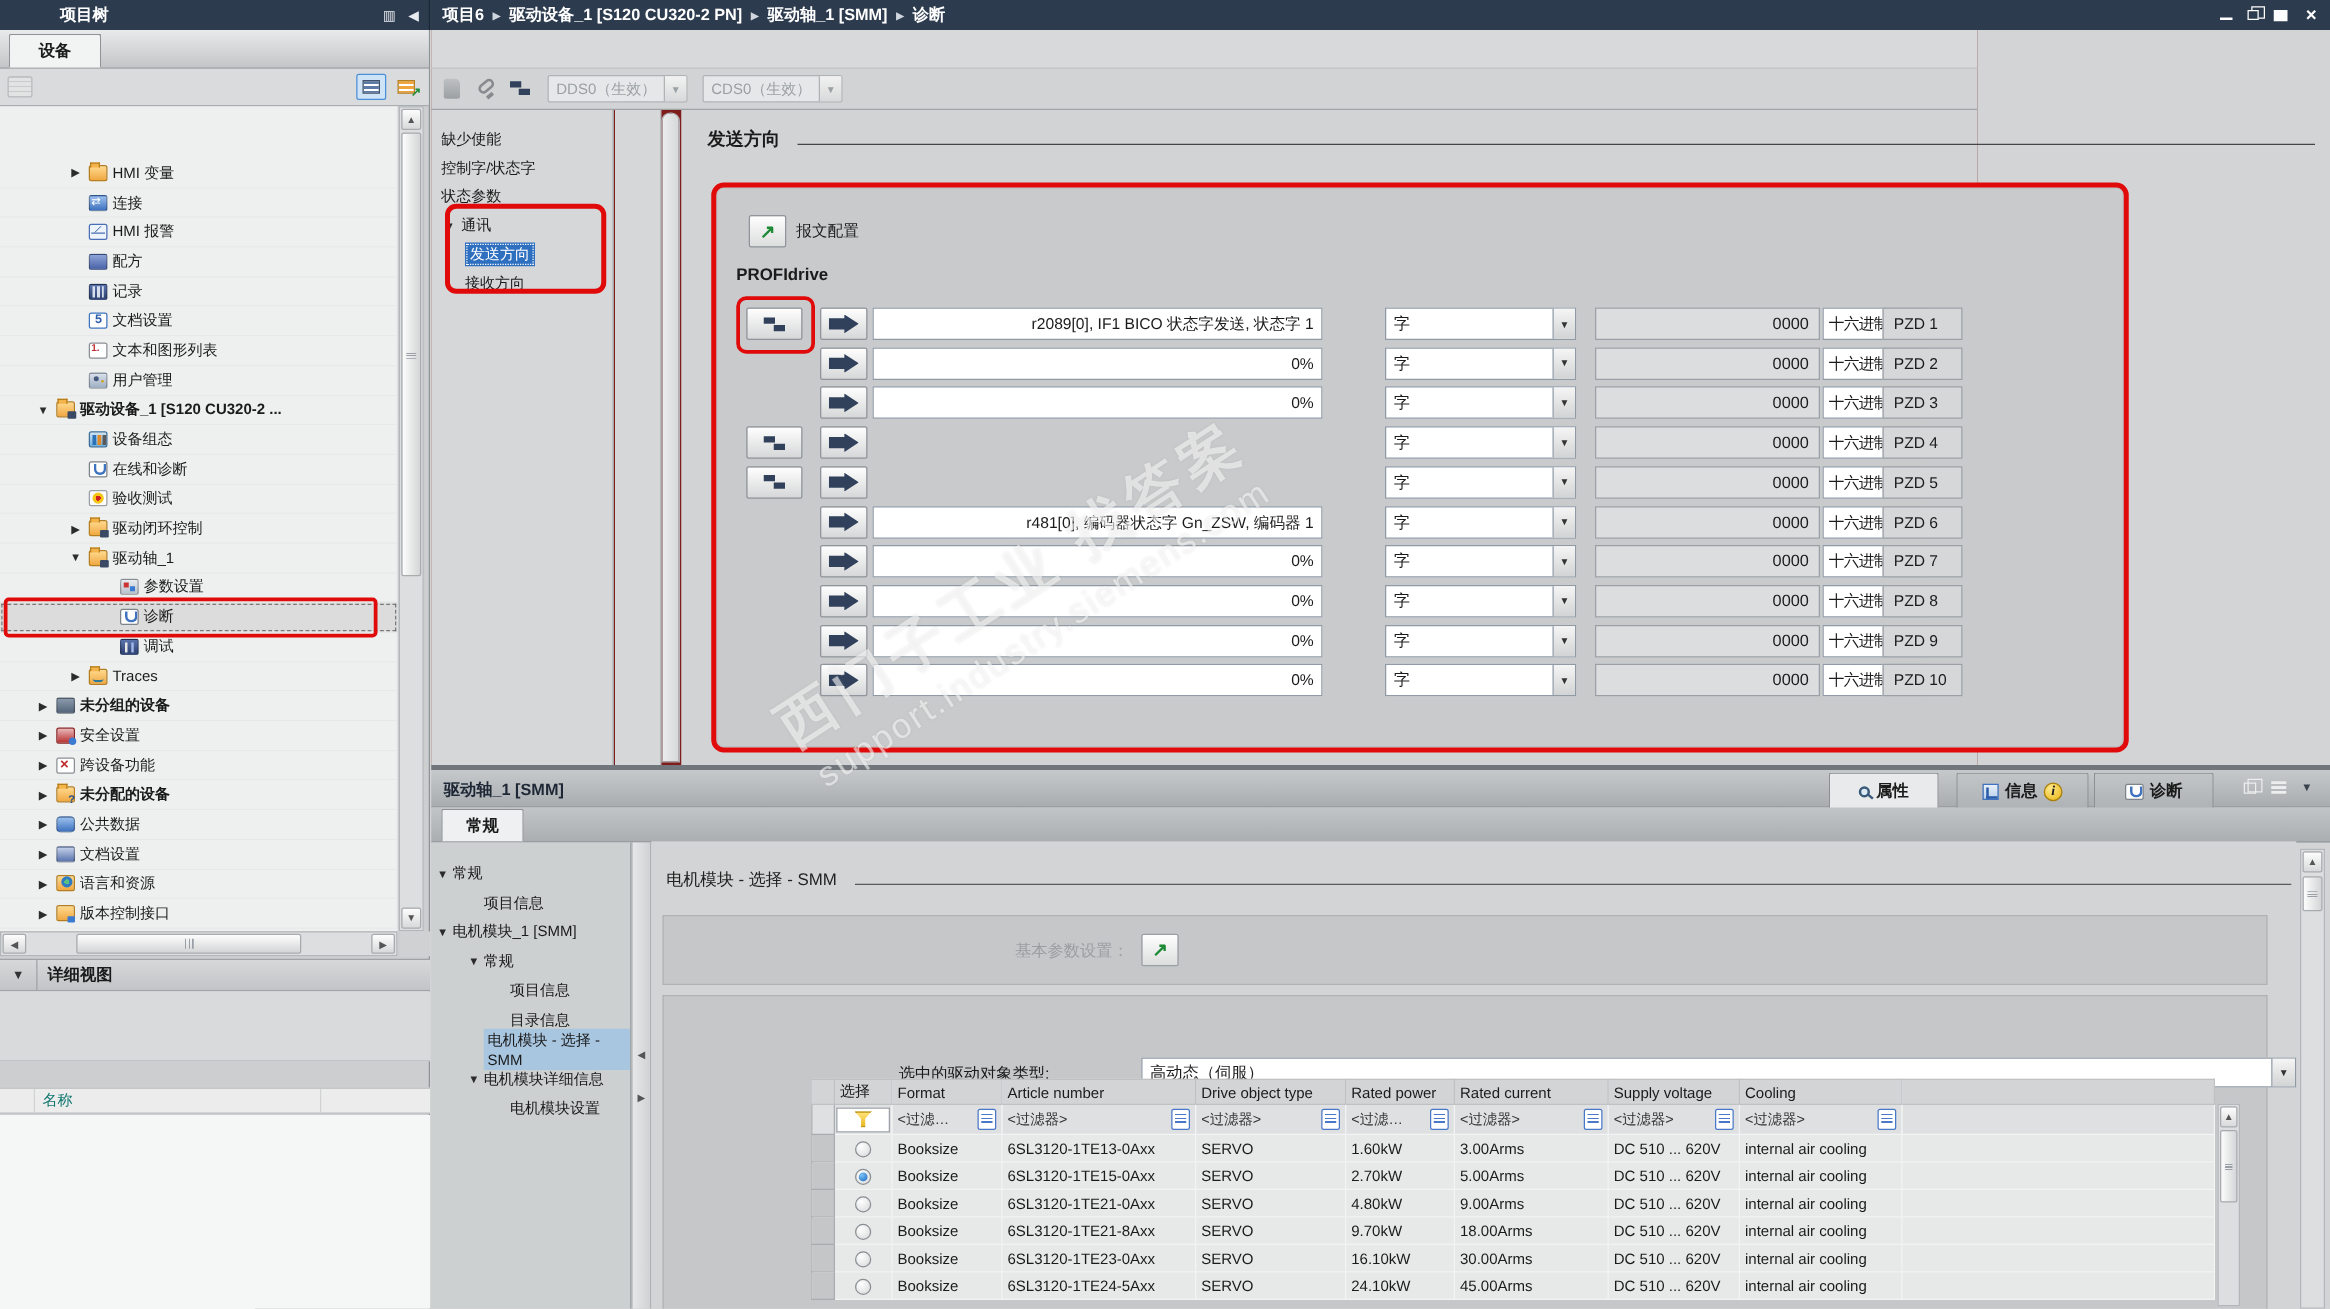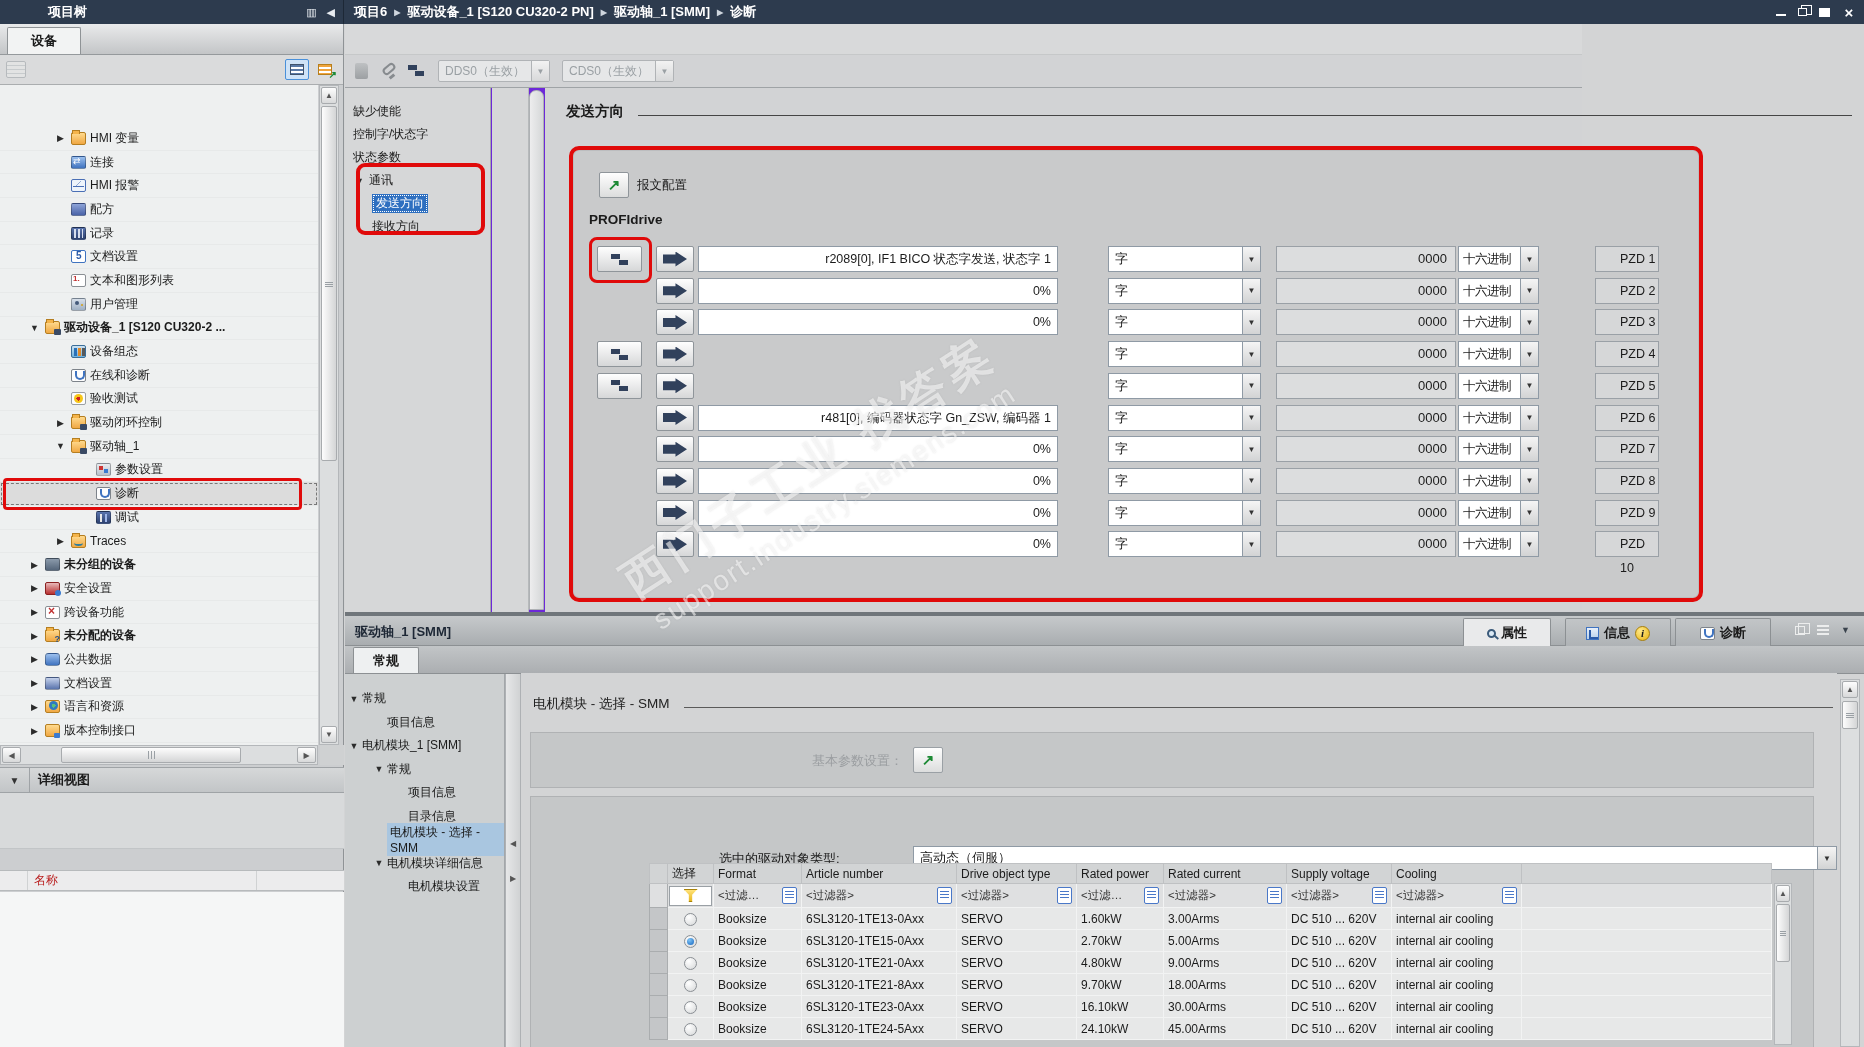--- a/index.html
+++ b/index.html
@@ -95,26 +95,26 @@
   .hsb-grip { position:absolute; top:3px; bottom:3px; left:50%; width:7px; margin-left:-3px; background:repeating-linear-gradient(90deg,#9aa0a5 0 1px, transparent 1px 3px); }
   .sb-corner { position:absolute; left:320px; top:721px; width:24px; height:20px; background:#cfd1d2; }
 
   
   .detail-head { position:absolute; left:0; top:743px; width:344px; height:26px; background:linear-gradient(#d6d8d9,#c2c5c7); border-top:1px solid #9fa3a6; border-bottom:1px solid #9fa3a6; display:flex; align-items:center; }
   .dh-chevbox { width:30px; height:100%; border-right:1px solid #9fa3a6; display:flex; align-items:center; justify-content:center; font-size:10px; color:#333; }
   .dh-title { font-weight:bold; font-size:13px; padding-left:8px; }
   .detail-block1 { position:absolute; left:0; top:769px; width:344px; height:56px; background:#d8dadb; border-bottom:1px solid #c2c5c7; }
   .detail-namerow { position:absolute; left:0; top:846px; width:344px; height:21px; background:#ececed; border-top:1px solid #b7babc; border-bottom:1px solid #b7babc; display:flex; align-items:center; }
   .dn-indent { width:28px; height:100%; border-right:1px solid #d0d2d3; }
-  .dn-label { padding-left:6px; color:#b91c1c; flex:1; }
+  .dn-label { padding-left:6px; color:#0f766e; flex:1; }
   .dn-col2 { width:88px; height:100%; border-left:1px solid #d0d2d3; }
   .detail-empty { position:absolute; left:0; top:868px; width:344px; height:155px; background:#f5f6f6; }
 
   
-  .main-top { position:absolute; left:345px; top:24px; width:1237px; height:588px; background:#6d28d9; }
+  .main-top { position:absolute; left:345px; top:24px; width:1237px; height:588px; background:#7f1d1d; }
   .mt-gap { position:absolute; left:0; top:0; width:100%; height:31px; background:#d8d9da; border-bottom:1px solid #c6c8c9; }
   .mt-toolbar { position:absolute; left:0; top:31px; width:100%; height:33px; background:#d2d3d5; border-bottom:1px solid #9fa3a6; display:flex; align-items:center; padding-left:10px; gap:12px; }
   .ti-mem { width:13px; height:16px; background:linear-gradient(#b9bcbe,#8f9396); border-radius:2px 4px 2px 2px; opacity:.8; }
   .ti-wrench { width:16px; height:16px; position:relative; opacity:.75; }
   .ti-wrench::before { content:''; position:absolute; left:2px; top:2px; width:10px; height:4px; border:2px solid #6f7478; border-radius:4px; transform:rotate(-40deg); }
   .ti-wrench::after { content:''; position:absolute; right:1px; bottom:1px; width:6px; height:3px; background:#6f7478; transform:rotate(-40deg); }
   .ti-bico { width:18px; height:14px; position:relative; }
   .ti-bico::before { content:''; position:absolute; left:0; top:1px; width:9px; height:5px; background:#31415c; }
   .ti-bico::after { content:''; position:absolute; left:7px; top:7px; width:9px; height:5px; background:#31415c; }
   .dd-disabled { width:112px; height:22px; border:1px solid #b0b3b6; background:#e6e7e8; display:flex; align-items:center; border-radius:2px; }
@@ -149,21 +149,21 @@
   .bico-glyph::before { content:''; position:absolute; left:0; top:1px; width:9px; height:5px; background:#31415c; }
   .bico-glyph::after { content:''; position:absolute; left:8px; top:7px; width:9px; height:5px; background:#31415c; }
   .flag-glyph { width:24px; height:15px; background:#31415c; clip-path:polygon(0 20%, 52% 20%, 52% 0, 100% 50%, 52% 100%, 52% 80%, 0 80%); }
   .pz-field { left:125px; width:360px; background:#fff; border:1px solid #8f9aa5; text-align:right; padding:0 6px; line-height:24px; font-size:12.5px; }
   .pz-type { left:535px; width:153px; background:#fff; border:1px solid #8f9aa5; display:flex; }
   .pz-type .dtext { flex:1; padding-left:6px; line-height:24px; font-size:13px; }
   .pz-type .dbtn, .pz-fmt .dbtn { width:18px; border-left:1px solid #8f9aa5; background:linear-gradient(#f5f5f5,#d2d3d4); display:flex; align-items:center; justify-content:center; font-size:8px; color:#333; }
   .pz-raw { left:703px; width:180px; background:#dcddde; border:1px solid #9aa0a6; text-align:right; padding:0 8px; line-height:24px; font-size:13px; }
   .pz-fmt { left:885px; width:81px; background:#fff; border:1px solid #8f9aa5; display:flex; }
   .pz-fmt .dtext { flex:1; padding-left:4px; line-height:24px; font-size:12.5px; letter-spacing:-0.5px; }
-  .pz-pzd { left:1022px; width:64px; background:#d6d7d8; border:1px solid #9aa0a6; padding-left:24px; line-height:24px; font-size:12.5px; }
+  .pz-pzd { left:933px; width:64px; background:#d6d7d8; border:1px solid #9aa0a6; padding-left:8px; line-height:24px; font-size:12.5px; }
   .btn.bico.rb::after { content:''; position:absolute; left:-9px; top:-10px; right:-11px; bottom:-12px; border:3.5px solid #e00a0a; border-radius:8px; pointer-events:none; z-index:30; }
 
   
   .watermark { position:absolute; left:610px; top:560px; transform:rotate(-33deg); transform-origin:0 0; z-index:40; pointer-events:none; color:rgba(255,255,255,.55); text-align:center; text-shadow:0 0 2px rgba(150,150,150,.25); }
   .wm1 { font-size:46px; font-weight:bold; letter-spacing:6px; }
   .wm2 { font-size:28px; letter-spacing:2px; }
 
   
   .bottom-panel { position:absolute; left:345px; top:612px; width:1519px; height:435px; background:#d3d4d5; }
   .bp-topline { position:absolute; left:0; top:0; width:100%; height:4px; background:#70767b; }

